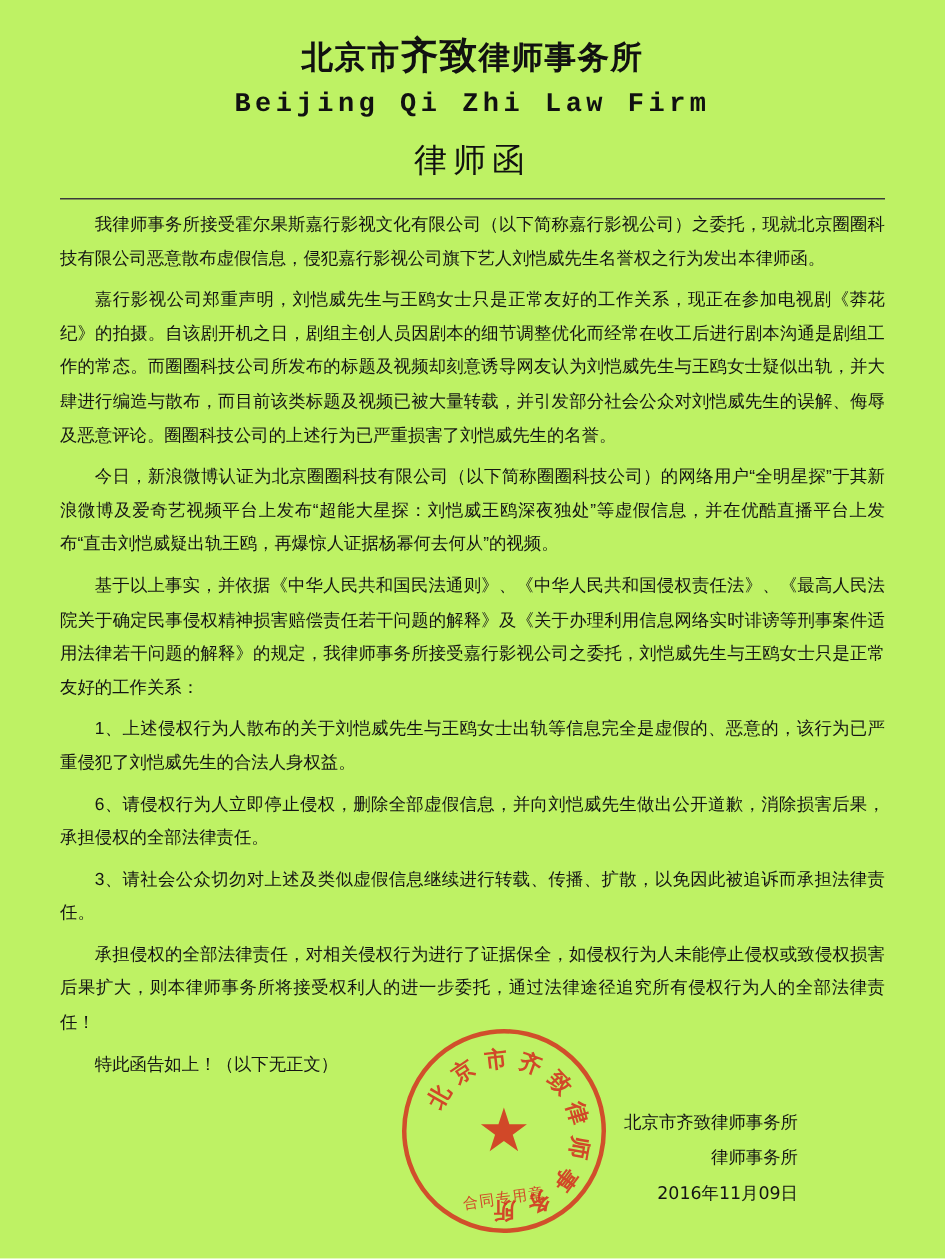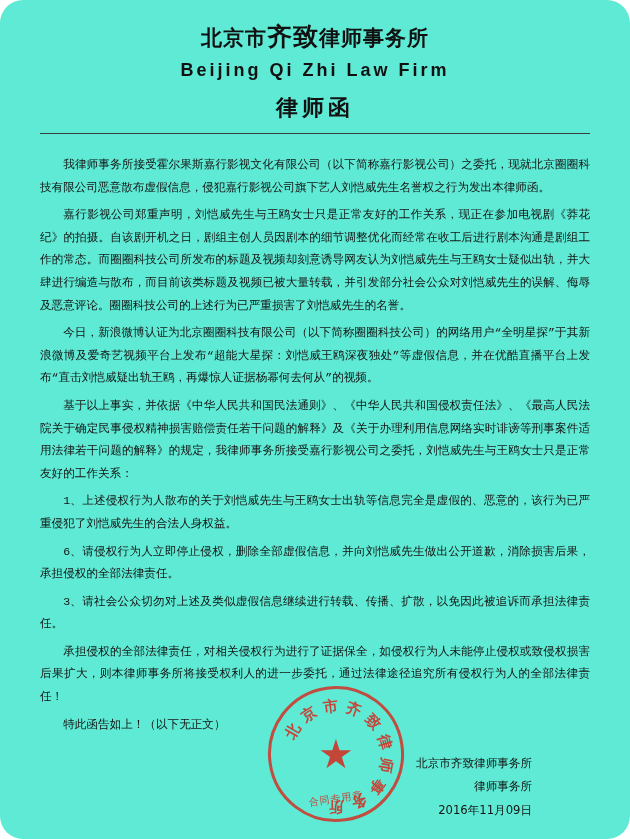--- a/index.html
+++ b/index.html
@@ -11,68 +11,67 @@
     width: 630px;
     height: 839px;
     font-family: "DejaVu Sans", "Liberation Sans", sans-serif;
     color: #1a1a1a;
     overflow: hidden;
   }
   .page {
     position: relative;
     width: 630px;
     height: 839px;
-    background: #5eead4;
+    background: #bef264;
     box-sizing: border-box;
     padding: 18px 40px 0 40px;
-    border-radius: 23px;
   }
   .letterhead {
     text-align: center;
     margin-top: 4px;
   }
   .firm-cn {
     font-family: "DejaVu Serif", "Liberation Serif", serif;
     font-weight: bold;
     font-size: 21px;
     letter-spacing: 1px;
     color: #111;
     line-height: 1.2;
   }
   .firm-cn .big {
     font-size: 25px;
   }
   .firm-en {
-    font-family: Liberation Sans, sans-serif;
+    font-family: Liberation Mono, monospace;
     font-weight: bold;
     font-size: 18px;
     letter-spacing: 3px;
     margin-top: 8px;
     color: #111;
   }
   .doc-title {
     font-family: "DejaVu Serif", "Liberation Serif", serif;
-    font-weight: bold;
+    font-weight: normal;
     font-size: 22px;
     letter-spacing: 4px;
     margin-top: 12px;
     color: #111;
   }
   .rule {
     border: none;
     border-top: 1.5px solid #3b3b3b;
     margin: 10px 0 0 0;
   }
   .body-text {
-    margin-top: 20px;
+    margin-top: 6px;
     font-size: 11.6px;
     line-height: 1.95;
     text-align: justify;
     color: #141414;
-    font-family: Liberation Mono, monospace;
+    font-family: Liberation Sans, sans-serif;
   }
   .para {
     text-indent: 2em;
     margin: 0 0 5px 0;
   }
   .signature {
     margin-top: 16px;
     text-align: right;
     padding-right: 58px;
     font-size: 11.6px;

